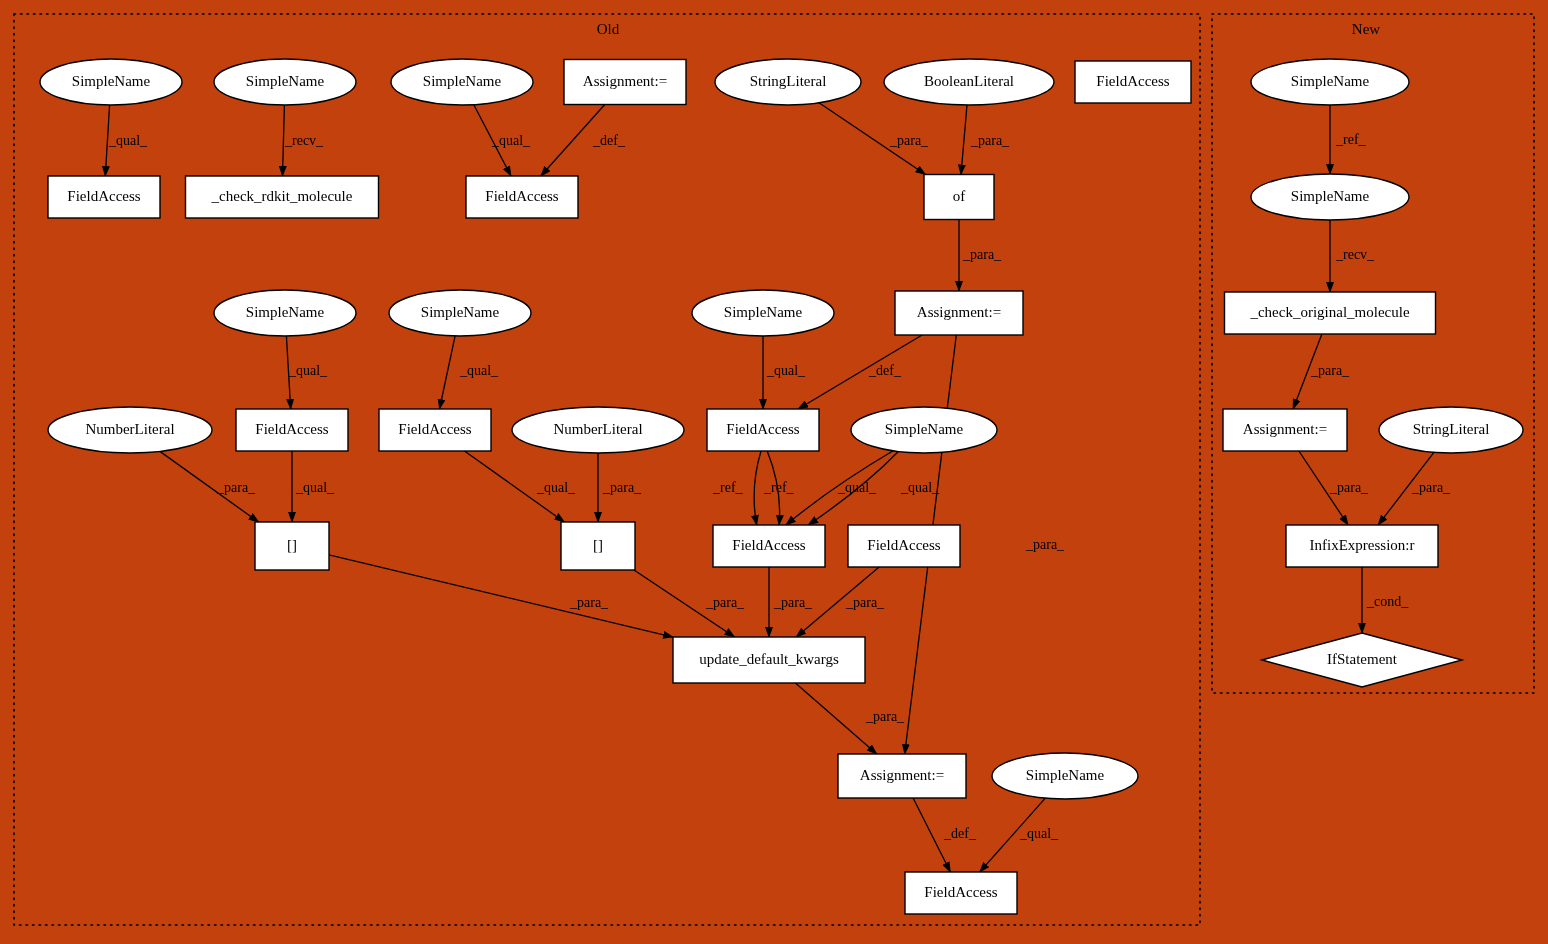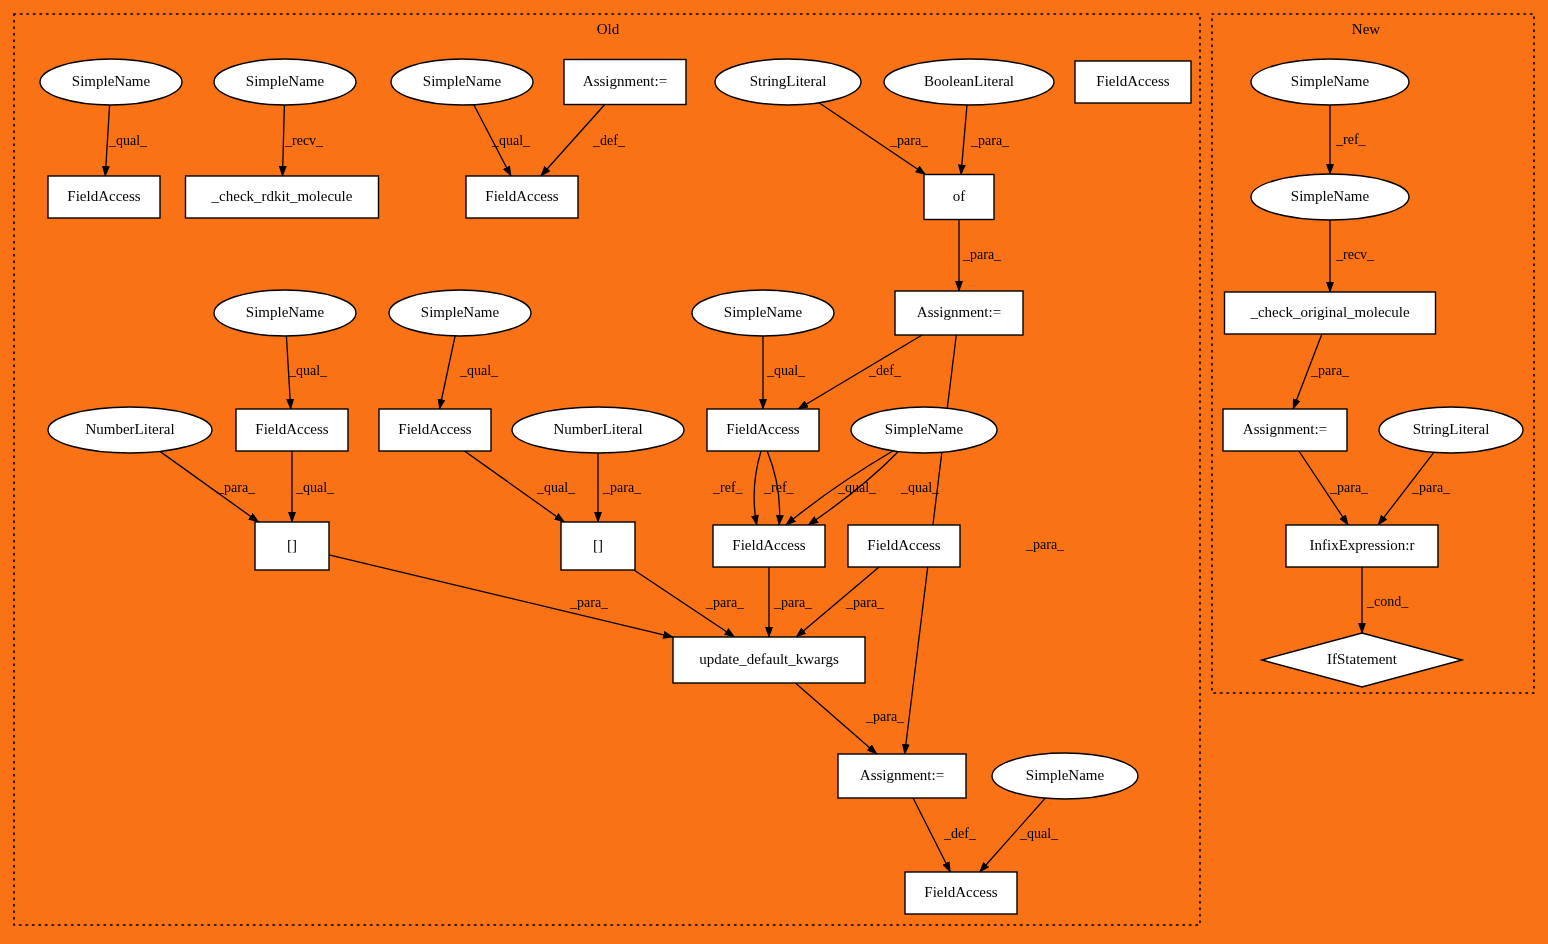--- a/index.html
+++ b/index.html
@@ -7,21 +7,21 @@
     padding: 0;
     background: #ffffff;
   }
   body {
     font-family: "Liberation Serif", "DejaVu Serif", serif;
   }
   #canvas {
     position: relative;
     width: 1548px;
     height: 944px;
-    background: #f97316;
+    background: #c2410c;
     overflow: hidden;
   }
   svg#graph {
     position: absolute;
     top: 0;
     left: 0;
     width: 1548px;
     height: 944px;
   }
   .cluster-box {

